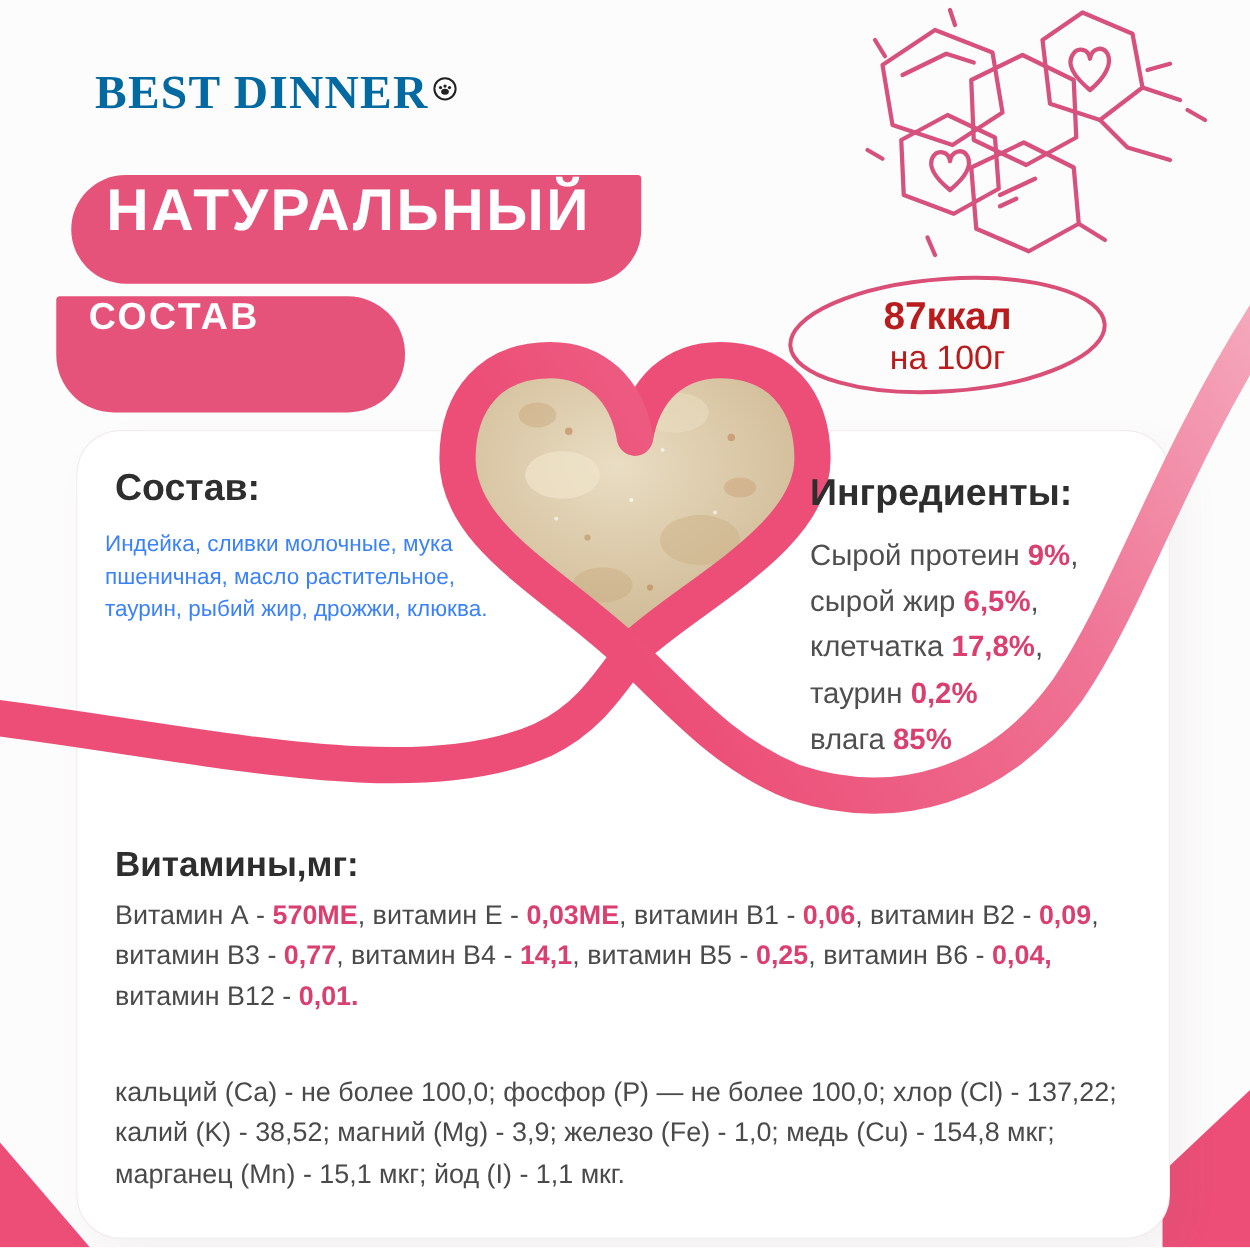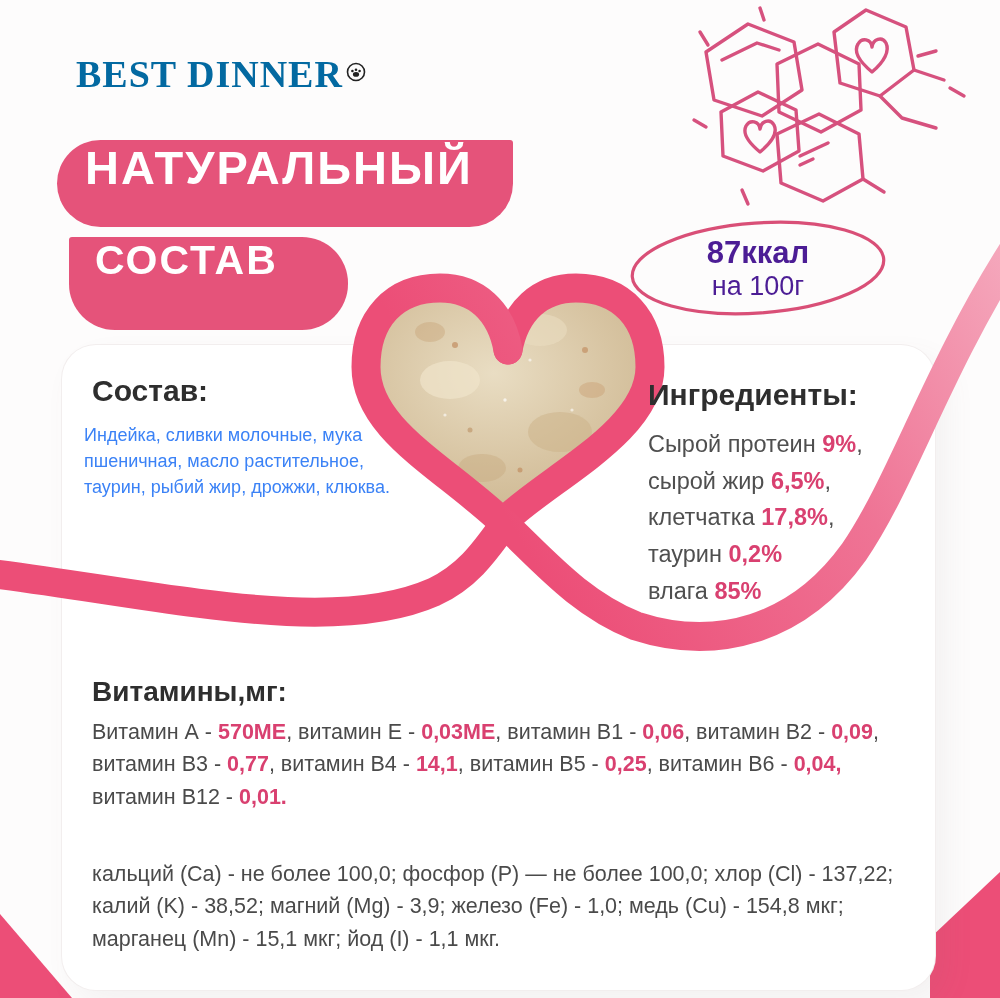--- a/index.html
+++ b/index.html
@@ -11,27 +11,27 @@
   
   .logo { position:absolute; left:57px; top:52px; z-index:3;
           font-family:"Liberation Serif", serif; font-weight:700;
           font-size:38px; color:#0369a1; letter-spacing:1px; white-space:nowrap;margin-left:19px; }
   .logo .mark { display:inline-block; vertical-align:top; margin-left:2px; margin-top:-4px; }
   
   .banner { position:absolute; background:var(--pink); color:#fff; font-weight:700;
             display:flex; align-items:flex-start; z-index:3; letter-spacing:2px; }
   .banner1 { left:57px; top:140px; width:428px; height:87px;
              border-radius:44px 3px 44px 44px; font-size:47px; padding-left:28px; }
-  .banner2 { left:69px; top:237px; width:253px; height:93px;
-             border-radius:3px 46px 46px 46px; font-size:41px; padding-left:26px; }
+  .banner2 { left:45px; top:237px; width:253px; height:93px;
+             border-radius:3px 46px 46px 46px; font-size:30px; padding-left:26px; }
   
   .kcal { position:absolute; left:628px; top:216px; width:260px; height:104px; z-index:3; }
   .kcal svg { position:absolute; left:0; top:0; }
   .kcal .txt { position:absolute; left:0; top:19px; width:100%; text-align:center;
-               color:#4c1d95; line-height:1.16; }
+               color:#b91c1c; line-height:1.16; }
   .kcal .v { font-size:31px; font-weight:700; }
   .kcal .p { font-size:27px; }
   
   .card { position:absolute; left:62px; top:345px; width:873px; height:645px;
           background:#ffffff; border-radius:34px; z-index:1;
           box-shadow:0 0 0 1px #f2eeee, 12px 14px 30px rgba(120,105,105,0.07); }
   
   .corner-art { position:absolute; left:0; top:0; z-index:0; pointer-events:none; }
   .ribbon-art { position:absolute; left:0; top:0; z-index:2; pointer-events:none; }
   .doodle-art { position:absolute; left:660px; top:6px; z-index:2; pointer-events:none; }

